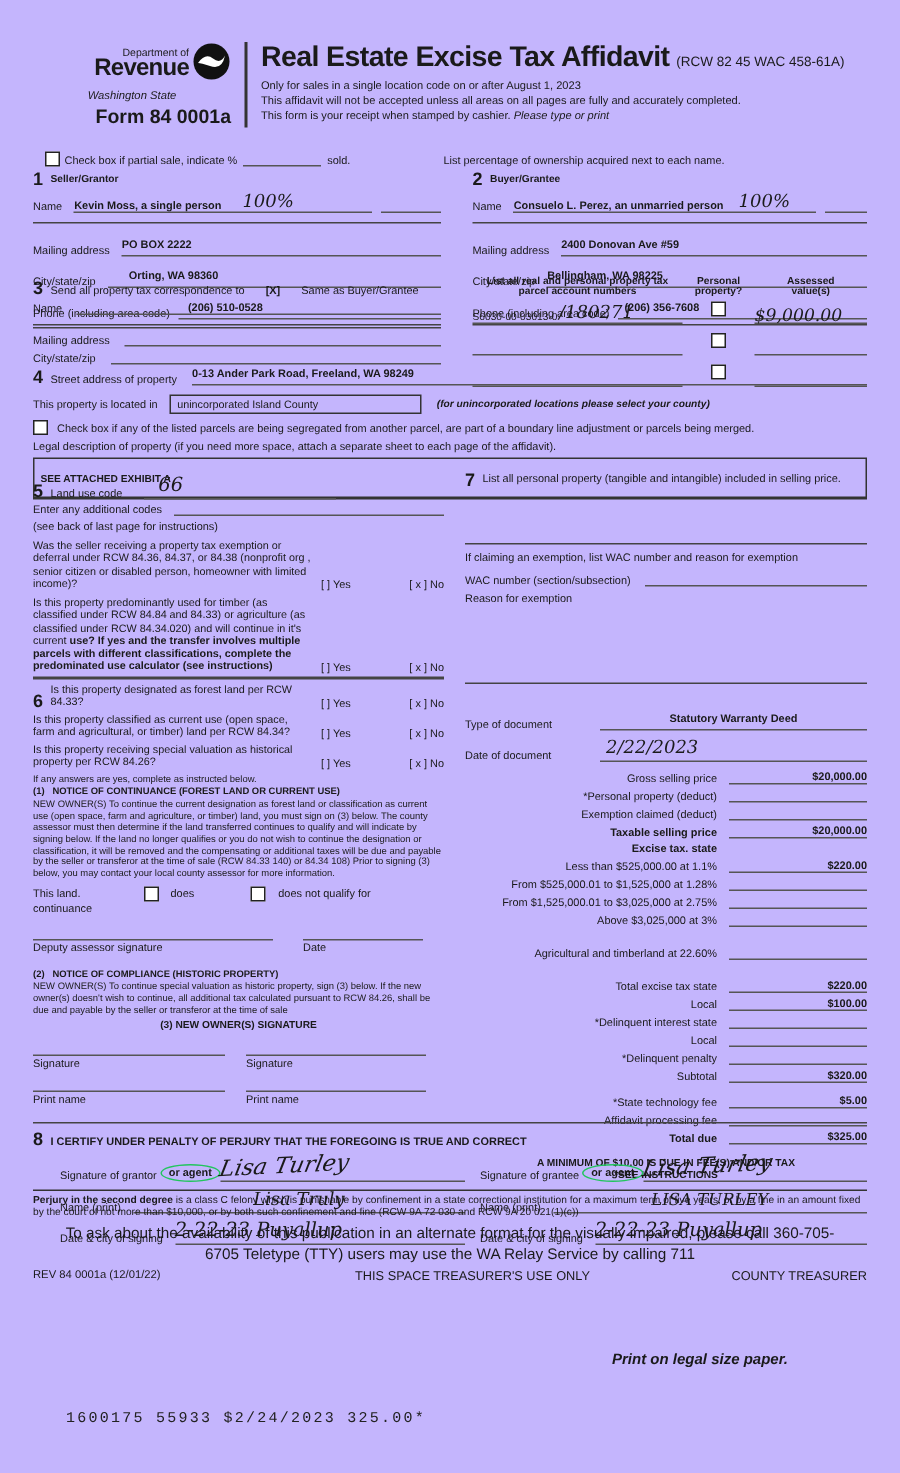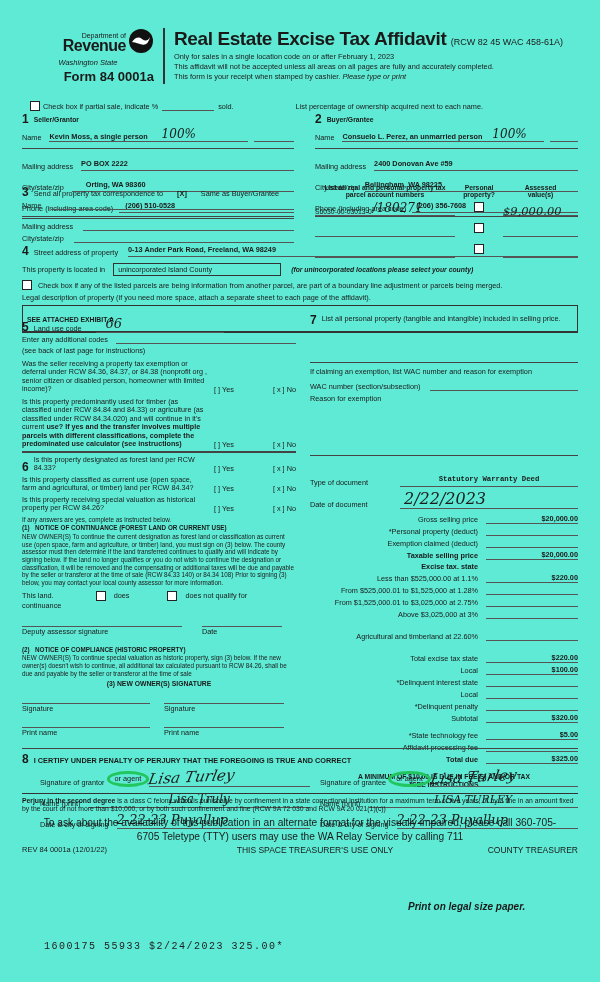--- a/index.html
+++ b/index.html
@@ -1,37 +1,37 @@
 <!DOCTYPE html>
 <html><head>
 <meta charset="utf-8">
 <style>
   html,body{margin:0;padding:0;background:#e8e8e8;}
-  .page{position:relative;width:600px;height:982px;background:#5eead4;
+  .page{position:relative;width:600px;height:982px;background:#c4b5fd;
         font-family:"Liberation Sans",sans-serif;color:#1a1a1a;overflow:hidden;}
   .abs{position:absolute;}
   .row{display:flex;align-items:flex-end;}
   .ul{border-bottom:1px solid #555;}
   .rule{border-bottom:1px solid #444;}
   .lbl{font-size:7.3px;}
   .sm{font-size:6.8px;}
   .fine{font-size:6.3px;line-height:1.22;}
   .b{font-weight:bold;}
   .i{font-style:italic;}
   .secnum{font-weight:bold;font-size:12px;margin-right:5px;line-height:1;}
   .cb{display:inline-block;width:8px;height:8px;border:1px solid #222;background:#fff;flex:none;}
   .hw{font-family:"DejaVu Serif",serif;font-style:italic;color:#1b1b1b;}
   .sig{font-family:"DejaVu Serif",serif;font-style:italic;font-size:15px;display:inline-block;transform:skewX(-14deg) rotate(-3deg);white-space:nowrap;}
   .yn{white-space:nowrap;font-size:7.3px;flex:none;width:82px;display:flex;justify-content:space-between;}
   .q{font-size:7.2px;line-height:1.18;flex:1;padding-right:6px;}
   .taxrow{display:flex;align-items:flex-end;margin-bottom:2px;}
   .taxlbl{flex:1;text-align:right;font-size:7.3px;padding-right:8px;}
   .taxval{width:92px;border-bottom:1px solid #555;text-align:right;font-size:7.3px;font-weight:bold;flex:none;min-height:9px;}
   .noline .taxval{border-bottom:none;}
-  .circ{border:3px solid #22c55e;border-radius:50%;padding:0 5px 1px 5px;display:inline-block;}
+  .circ{border:1px solid #22c55e;border-radius:50%;padding:0 5px 1px 5px;display:inline-block;font-weight:bold;}
   .stamp{font-family:Liberation Mono, monospace;font-size:10px;letter-spacing:1.5px;color:#222;}
 </style>
 </head>
 <body>
 
 <div class="page">
 
   <div class="abs row" style="top:28px;left:22px;width:556px;align-items:stretch;">
     <div style="width:132px;text-align:center;">
       <div class="row" style="justify-content:flex-end;align-items:center;">
@@ -48,21 +48,21 @@
       </div>
       <div class="i" style="font-size:7.5px;">Washington State</div>
       <div class="b" style="font-size:13px;margin-top:2px;text-align:right;">Form 84 0001a</div>
     </div>
     <div style="border-left:2px solid #333;margin:0 9px;"></div>
     <div style="flex:1;">
       <div>
         <span class="b" style="font-size:19px;letter-spacing:-0.4px;">Real Estate Excise Tax Affidavit</span>
         <span style="font-size:9px;">(RCW 82 45 WAC 458-61A)</span>
       </div>
-      <div style="font-size:7.4px;margin-top:2px;">Only for sales in a single location code on or after February 1, 2023</div>
+      <div style="font-size:7.4px;margin-top:2px;">Only for sales in a single location code on or after August 1, 2023</div>
       <div style="font-size:7.4px;margin-top:1px;">This affidavit will not be accepted unless all areas on all pages are fully and accurately completed.</div>
       <div style="font-size:7.4px;margin-top:1px;"><span>This form is your receipt when stamped by cashier. </span><span class="i">Please type or print</span></div>
     </div>
   </div>
 
   <div class="abs row" style="top:101px;left:30px;width:548px;">
     <span class="cb" style="margin-right:3px;"></span>
     <span class="lbl">Check box if partial sale, indicate %</span>
     <span class="ul" style="width:52px;margin:0 4px;"></span>
     <span class="lbl">sold.</span>
@@ -190,21 +190,21 @@
       <span class="lbl" style="flex:none;">Street address of property</span>
       <span class="ul" style="flex:1;margin-left:10px;"><span class="lbl b">0-13 Ander Park Road, Freeland, WA 98249</span></span>
     </div>
     <div class="row" style="margin-top:6px;align-items:center;">
       <span class="lbl" style="flex:none;">This property is located in</span>
       <span style="border:1px solid #333;width:158px;padding:1px 4px;margin-left:8px;font-size:7.2px;">unincorporated Island County</span>
       <span class="sm b i" style="margin-left:10px;">(for unincorporated locations please select your county)</span>
     </div>
     <div class="row" style="margin-top:4px;align-items:center;">
       <span class="cb" style="margin-right:6px;"></span>
-      <span class="lbl">Check box if any of the listed parcels are being information from another parcel, are part of a boundary line adjustment or parcels being merged.</span>
+      <span class="lbl">Check box if any of the listed parcels are being segregated from another parcel, are part of a boundary line adjustment or parcels being merged.</span>
     </div>
     <div class="lbl" style="margin-top:3px;">Legal description of property (if you need more space, attach a separate sheet to each page of the affidavit).</div>
     <div style="border:1px solid #333;border-bottom:2px solid #333;margin-top:3px;padding:2px 4px 5px 4px;">
       <span class="sm b">SEE ATTACHED EXHIBIT A</span>
     </div>
   </div>
 
   <div class="abs" style="top:314px;left:22px;width:274px;">
 
     <div class="row">
@@ -315,25 +315,25 @@
     <div class="row" style="margin-top:6px;">
       <span class="lbl" style="flex:none;">WAC number (section/subsection)</span>
       <span class="ul" style="flex:1;margin-left:10px;"></span>
     </div>
     <div class="lbl" style="margin-top:3px;">Reason for exemption</div>
 
     <div class="rule" style="margin-top:52px;border-bottom-width:1.5px;"></div>
 
     <div class="row" style="margin-top:12px;">
       <span class="lbl" style="width:90px;flex:none;">Type of document</span>
-      <span class="ul" style="flex:1;text-align:center;font-family:Liberation Mono, monospace;"><span class="lbl b">Statutory Warranty Deed</span></span>
+      <span class="ul" style="flex:1;text-align:center;"><span class="lbl b">Statutory Warranty Deed</span></span>
     </div>
     <div class="row" style="margin-top:2px;">
       <span class="lbl" style="width:90px;flex:none;">Date of document</span>
-      <span class="ul" style="flex:1;"><span class="hw" style="font-size:16px;margin-left:4px;">2/22/2023</span></span>
+      <span class="ul" style="flex:1;"><span class="hw" style="font-size:12px;margin-left:4px;">2/22/2023</span></span>
     </div>
 
     <div style="margin-top:5px;">
       <div class="taxrow">
           <span class="taxlbl">Gross selling price</span>
           <span class="taxval">$20,000.00</span>
         </div>
       <div class="taxrow">
           <span class="taxlbl">*Personal property (deduct)</span>
           <span class="taxval"></span>

